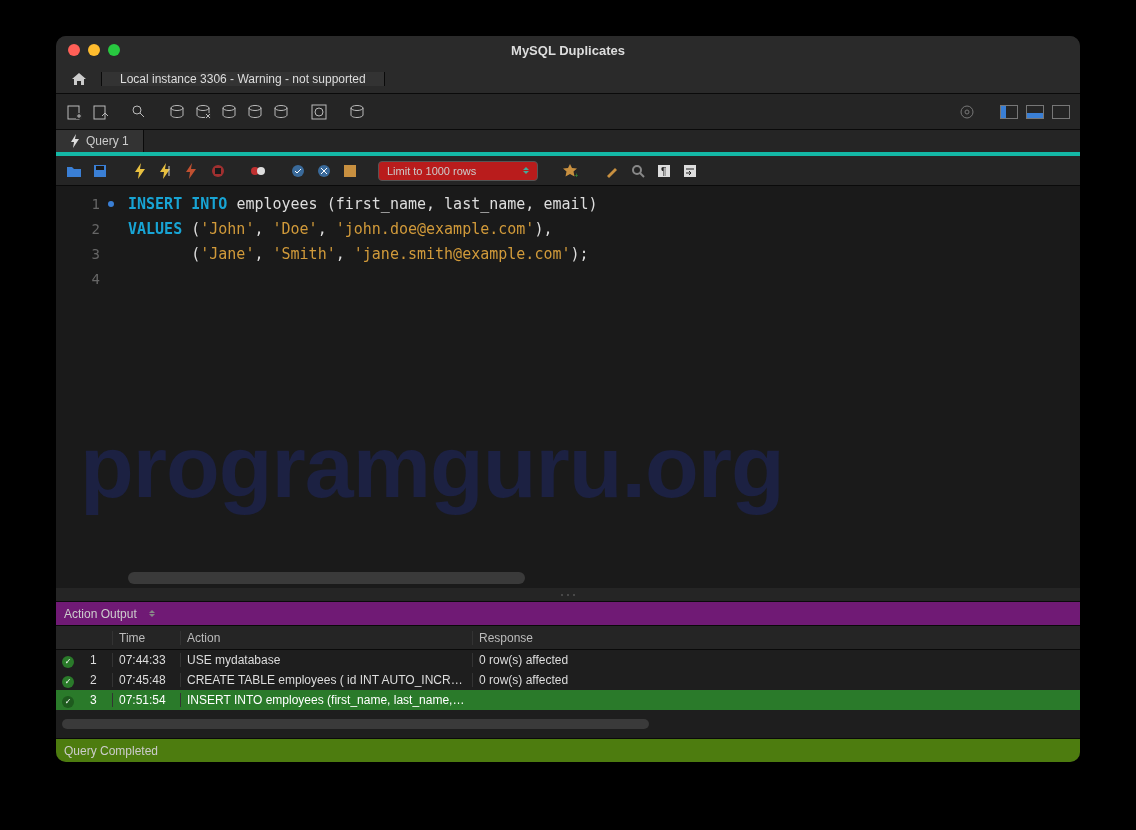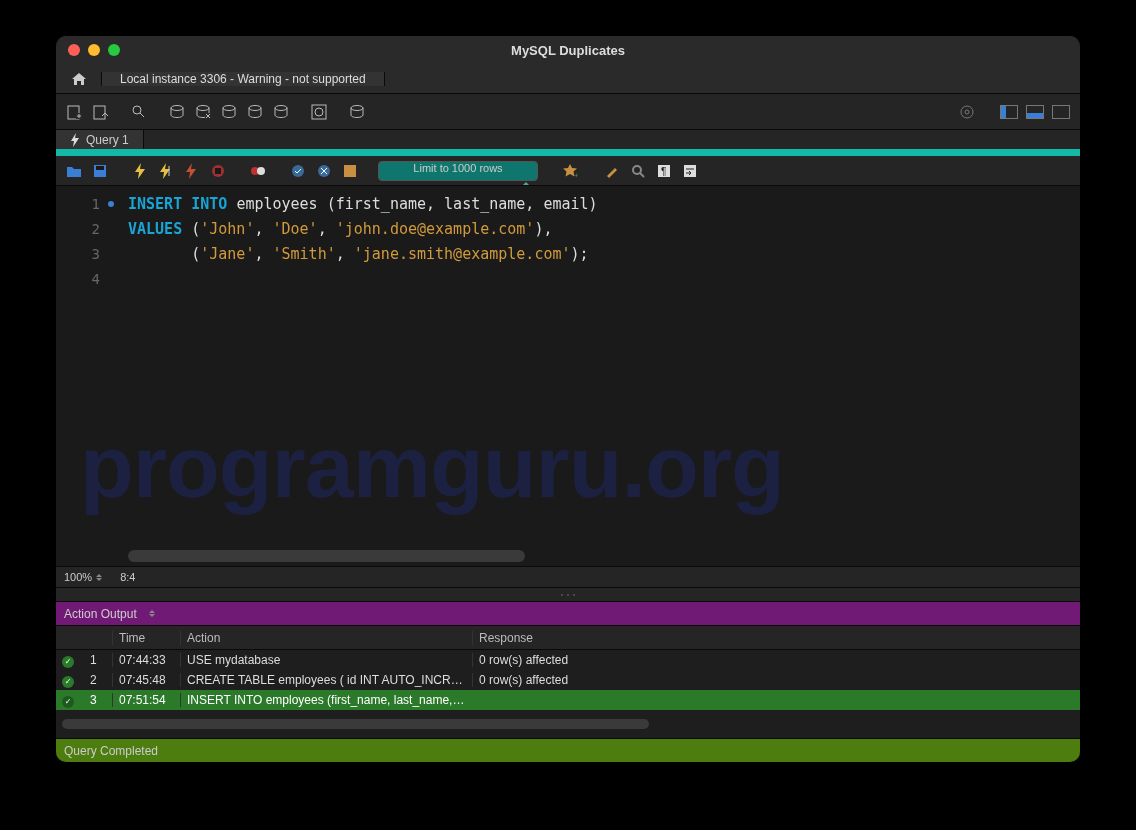--- a/index.html
+++ b/index.html
@@ -16,25 +16,25 @@
   .hometab { width: 46px; display: flex; align-items: center; justify-content: center; border-right: 1px solid #0a0a0a; }
   .conntab { padding: 0 18px; display: flex; align-items: center; background: #333; font-size: 12px; color: #ddd; border-right: 1px solid #0a0a0a; }
   .maintoolbar { height: 36px; background: #252525; display: flex; align-items: center; padding: 0 8px; gap: 4px; border-bottom: 1px solid #0a0a0a; }
   .maintoolbar .grp { display: flex; gap: 4px; margin-right: 12px; }
   .maintoolbar .sp { flex: 1; }
   .tbtn { width: 22px; height: 22px; display: flex; align-items: center; justify-content: center; cursor: pointer; }
   .tbtn svg { display: block; }
   .panelsq { width: 18px; height: 14px; border: 1.5px solid #777; position: relative; }
   .panelsq.left::before { content:""; position:absolute; left:0; top:0; bottom:0; width:5px; background:#3a7fd5; }
   .panelsq.bottom::before { content:""; position:absolute; left:0; right:0; bottom:0; height:5px; background:#3a7fd5; }
-  .querytabrow { height: 26px; background: #252525; display: flex; align-items: stretch; border-bottom: 7px solid #14b8a6; }
+  .querytabrow { height: 26px; background: #252525; display: flex; align-items: stretch; border-bottom: 4px solid #14b8a6; }
   .qtab { display: flex; align-items: center; gap: 6px; padding: 0 14px; background: #333; border-right: 1px solid #0a0a0a; font-size: 12px; }
   .editortoolbar { height: 30px; background: #252525; display: flex; align-items: center; padding: 0 8px; gap: 6px; border-bottom: 1px solid #0a0a0a; }
   .editortoolbar .ico { width: 20px; height: 20px; display:flex; align-items:center; justify-content:center; cursor:pointer; }
-  .limitsel { background: #0f766e; border: 1px solid #555; border-radius: 4px; height: 20px; display: flex; align-items: center; padding: 0 8px; gap: 8px; font-size: 11px; color: #ccc; min-width: 160px; flex-direction: column; }
+  .limitsel { background: #b91c1c; border: 1px solid #555; border-radius: 4px; height: 20px; display: flex; align-items: center; padding: 0 8px; gap: 8px; font-size: 11px; color: #ccc; min-width: 160px; }
   .limitsel .updn { display:flex; flex-direction:column; margin-left:auto; }
   .updn span { width:0;height:0;border-left:3px solid transparent;border-right:3px solid transparent; }
   .updn .u { border-bottom:3px solid #4a9; margin-bottom:1px;}
   .updn .d { border-top:3px solid #4a9;}
   .editor { flex: 1; background: #1a1a1a; position: relative; overflow: hidden; }
   .gutter { position: absolute; left: 0; top: 0; bottom: 0; width: 54px; background: #1a1a1a; text-align: right; padding-right: 10px; padding-top: 6px; color: #666; font-family: Menlo, monospace; font-size: 14px; line-height: 25px; }
   .gutter .ln { position: relative; }
   .gutter .dot { position:absolute; right:-14px; top:9px; width:6px; height:6px; border-radius:50%; background:#3a7fd5; }
   .code { position: absolute; left: 72px; top: 6px; right: 0; font-family: Menlo, monospace; font-size: 15px; line-height: 25px; white-space: pre; }
   .kw { color: #18a4d4; font-weight: 600; }
@@ -308,30 +308,20 @@
     <div class="code"><span class="kw">INSERT</span> <span class="kw">INTO</span> <span class="id">employees</span> <span class="pn">(first_name, last_name, email)</span>
 <span class="kw">VALUES</span> <span class="pn">(</span><span class="str">'John'</span><span class="pn">, </span><span class="str">'Doe'</span><span class="pn">, </span><span class="str">'john.doe@example.com'</span><span class="pn">),</span>
        <span class="pn">(</span><span class="str">'Jane'</span><span class="pn">, </span><span class="str">'Smith'</span><span class="pn">, </span><span class="str">'jane.smith@example.com'</span><span class="pn">);</span>
 </div>
     <div class="watermark">programguru.org</div>
     <div class="hscroll">
         <div class="thumb"></div>
       </div>
   </div>
 
-  <div class="statusrow">
-    <span style="display:flex;align-items:center;">
-        <span>100%</span>
-        <span class="stepper">
-          <span class="u"></span>
-          <span class="d"></span>
-        </span>
-      </span>
-    <span>8:4</span>
-  </div>
 
   <div class="divgrip">
       <span></span>
       <span></span>
       <span></span>
     </div>
 
   <div class="outhdr">
     <div class="sel">
       <span>Action Output</span>

